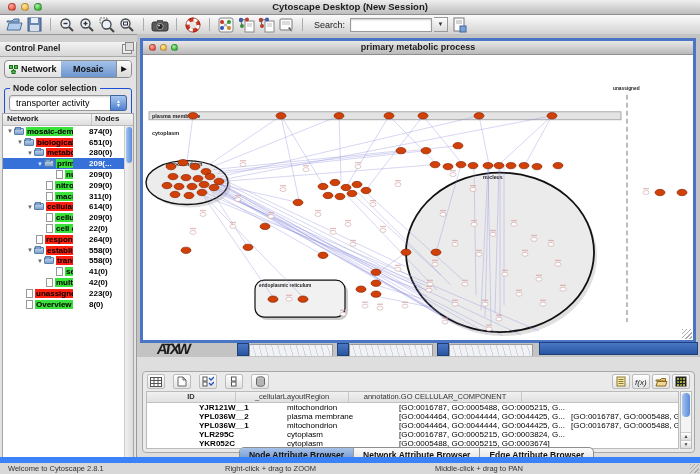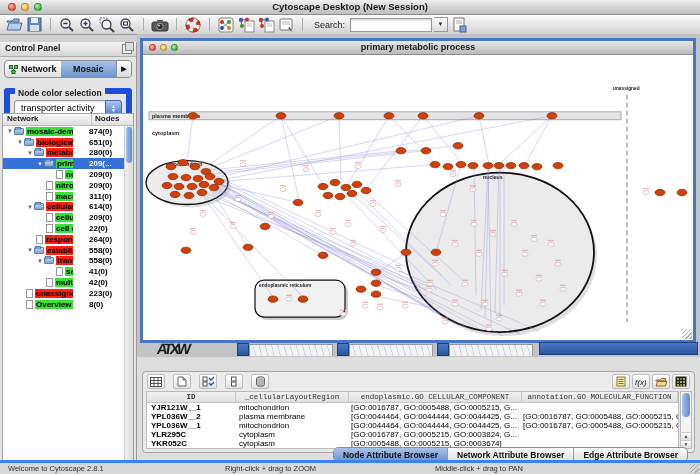--- a/index.html
+++ b/index.html
@@ -32,21 +32,21 @@
   .cp-header{height:13px;background:linear-gradient(#f3f3f3,#d6d6d6);border-bottom:1px solid #ababab;
     font-size:8.5px;font-weight:bold;color:#222;padding:1px 5px 0;position:relative;}
   .float-icon{position:absolute;right:4px;top:2px;width:8px;height:8px;border:1px solid #888;background:#eee;}
   .float-icon::after{content:"";position:absolute;left:2px;top:-3px;width:7px;height:7px;border:1px solid #888;background:#ddd;}
   .cp-tabs{margin:3px 4px 0;height:16px;display:flex;border:1px solid #8e8e8e;border-radius:4px;
     overflow:hidden;background:linear-gradient(#fdfdfd,#e0e0e0);font-size:9px;font-weight:bold;color:#111;}
   .cp-tab{flex:1;display:flex;align-items:center;justify-content:center;gap:3px;}
   .cp-tab.active{background:linear-gradient(#a6c2e9,#6e96cf);}
   .cp-tab-arrow{width:14px;flex:none;border-left:1px solid #8e8e8e;display:flex;align-items:center;
     justify-content:center;font-size:7px;background:linear-gradient(#fbfbfb,#dadada);}
-  .fieldset{margin:10px 4px 0;border:6px solid #1d4ed8;border-radius:3px;padding:6px 4px 5px;position:relative;}
+  .fieldset{margin:10px 4px 0;border:1px solid #1d4ed8;border-radius:3px;padding:6px 4px 5px;position:relative;}
   .legend{position:absolute;top:-6px;left:5px;background:#e3e3e3;padding:0 3px;font-size:8.5px;font-weight:bold;color:#222;}
   .combo{height:14px;background:#fff;border:1px solid #989898;border-radius:3px;display:flex;align-items:center;
     font-size:9px;padding-left:6px;position:relative;box-shadow:inset 0 1px 2px rgba(0,0,0,.15);}
   .combo-btn{position:absolute;right:-1px;top:-1px;bottom:-1px;width:15px;border-radius:0 3px 3px 0;
     background:linear-gradient(#a9c8f2,#4f7fd0);border:1px solid #41669f;color:#fff;font-size:5px;
     display:flex;flex-direction:column;align-items:center;justify-content:center;line-height:4px;}
   .checkbox-row{margin:6px 7px 0;display:flex;gap:4px;align-items:center;font-size:9px;font-weight:bold;color:#111;}
   .checkbox{width:10px;height:10px;flex:none;border-radius:2px;border:1px solid #3a66b0;box-sizing:border-box;
     background:linear-gradient(#bcd5f5,#5585d6);color:#fff;font-size:9px;line-height:8px;text-align:center;}
   .tree-box{position:absolute;top:71px;left:2px;right:2px;bottom:2px;background:#fff;border:1px solid #a5a5a5;}
@@ -96,40 +96,40 @@
   .dp-box{position:absolute;left:5px;right:5px;top:14px;height:80px;background:#eaeaea;
     border:1px solid #a8a8a8;border-radius:4px;}
   .dp-toolbar{height:15px;display:flex;align-items:center;padding:2px 4px 0;gap:8px;}
   .dp-btn{width:16px;height:13px;border:1px solid #bcbcbc;border-radius:2px;
     background:linear-gradient(#ffffff,#e2e2e2);display:flex;align-items:center;justify-content:center;flex:none;}
   .dp-right{margin-left:auto;display:flex;gap:2px;}
   .dp-table{position:absolute;left:3px;right:15px;top:19px;bottom:3px;background:#fff;
     border:1px solid #bbb;overflow:hidden;}
   .dp-thead{display:flex;height:10px;background:linear-gradient(#f1f1f1,#e0e0e0);
     border-bottom:1px solid #c2c2c2;font-size:7.5px;color:#333;text-align:center;}
-  .dp-thead span{border-right:1px solid #c9c9c9;overflow:hidden;white-space:nowrap;line-height:10px;font-family:Liberation Mono, monospace;}
-  .dp-row{display:flex;height:9px;line-height:9px;font-size:8px;white-space:nowrap;}
+  .dp-thead span{border-right:1px solid #c9c9c9;overflow:hidden;white-space:nowrap;line-height:10px;}
+  .dp-row{display:flex;height:9px;line-height:9px;font-size:8px;white-space:nowrap;padding-left:48px;}
   .dp-row span{overflow:hidden;padding-left:4px;box-sizing:border-box;}
   .c0{width:88px;flex:none;font-weight:bold;}
   .c1{width:112px;flex:none;}
   .c2{width:172px;flex:none;}
   .c3{flex:1;}
   .dp-scroll{position:absolute;right:2px;top:19px;bottom:3px;width:12px;background:#f4f4f4;border:1px solid #bbb;box-sizing:border-box;}
   .dp-thumb{margin:1px;height:24px;border-radius:4px;background:linear-gradient(90deg,#a3c5ef,#5b8bd8);}
   .dp-arrows{position:absolute;bottom:0;left:0;right:0;font-size:5px;text-align:center;color:#444;line-height:7px;}
   .dp-arrows div{border-top:1px solid #ccc;background:linear-gradient(#fff,#ddd);}
-  .dp-tabs{position:absolute;bottom:1px;left:0;right:12px;display:flex;justify-content:flex-end;}
+  .dp-tabs{position:absolute;bottom:1px;left:0;right:4px;display:flex;justify-content:center;}
   .dp-tabset{display:flex;border:1px solid #8e8e8e;border-radius:5px;overflow:hidden;height:13px;
     background:linear-gradient(#fbfbfb,#e0e0e0);font-size:8.5px;font-weight:bold;color:#111;}
   .dp-tab{padding:0 9px;display:flex;align-items:center;border-right:1px solid #9a9a9a;}
   .dp-tab:last-child{border-right:none;}
   .dp-tab.active{background:linear-gradient(#a5c1e8,#6e95ce);}
   
   .statusbar{position:absolute;left:0;right:0;bottom:0;height:11px;background:#d8d8d8;
-    border-top:3px solid #3b82f6;font-size:7.5px;color:#333;}
+    border-top:6px solid #3b82f6;font-size:7.5px;color:#333;}
   .statusbar span{position:absolute;top:1px;}
   .sb-grip{position:absolute;right:1px;bottom:1px;width:9px;height:9px;
     background:repeating-linear-gradient(135deg,#aaa 0 1px,transparent 1px 3px);}
   svg text{font-family:"Liberation Sans",sans-serif;}
 </style>
 </head>
 <body>
 
 <div class="titlebar">
   <div class="traffic">
@@ -762,22 +762,21 @@
               <circle cx="6" cy="9" r="1" fill="#88b84a"></circle>
               <circle cx="9" cy="9" r="1" fill="#e8d44a"></circle>
             </svg>
           </span>
       </span>
     </div>
     <div class="dp-table">
       <div class="dp-thead">
         <span class="c0">ID</span>
         <span class="c1">_cellularLayoutRegion</span>
-        <span class="c2">endoplasmic.GO CELLULAR_COMPONENT</span>
-        <span class="c3">annotation.GO MOLECULAR_FUNCTION</span>
+        <span class="c2">annotation.GO CELLULAR_COMPONENT</span>
       </div>
       <div>
           <div class="dp-row">
             <span class="c0">YJR121W__1</span>
             <span class="c1">mitochondrion</span>
             <span class="c3">[GO:0016787, GO:0005488, GO:0005215, G...</span>
           </div>
           <div class="dp-row">
             <span class="c0">YPL036W__2</span>
             <span class="c1">plasma membrane</span>

